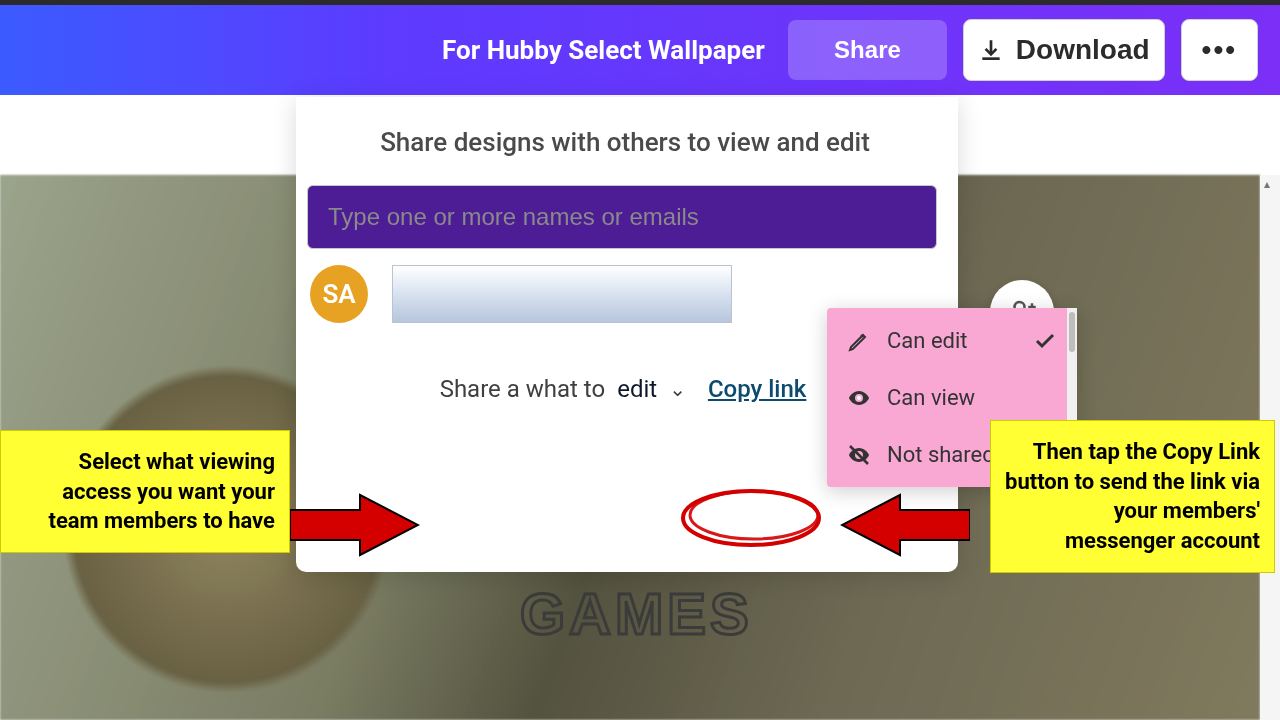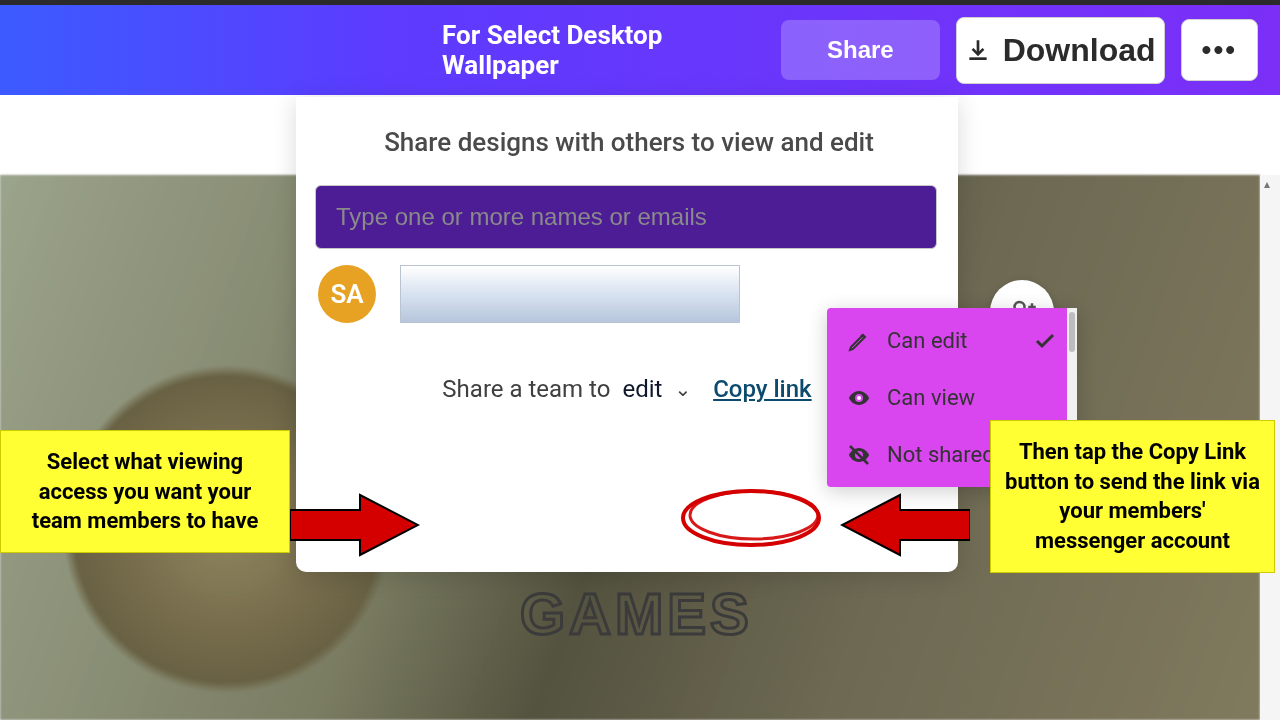--- a/index.html
+++ b/index.html
@@ -34,23 +34,23 @@
     font-size: 24px;
     font-weight: 700;
     padding: 16px 46px;
     border-radius: 8px;
     border: none;
     cursor: pointer;
   }
   .download-btn, .more-btn {
     background: #fff;
     color: #2b2b2b;
-    font-size: 32px;
+    font-size: 28px;
     font-weight: 600;
-    padding: 14px 8px;
+    padding: 14px 14px;
     border-radius: 8px;
     border: 1px solid #d0d0d0;
     cursor: pointer;
     display: flex;
     align-items: center;
     gap: 12px;
   }
   .more-btn { padding: 14px 20px; font-size: 28px; letter-spacing: 2px; font-weight:700;}
   .whitebar { height: 80px; background:#fff; }
   .canvas-area {
@@ -85,21 +85,21 @@
     content:"▴"; position:absolute; top:2px; left:4px; color:#777; font-size:12px;
   }
   .share-panel {
     position:absolute;
     top: 97px; left: 296px;
     width: 662px;
     height: 475px;
     background:#fff;
     border-radius: 0 0 10px 10px;
     box-shadow: 0 4px 24px rgba(0,0,0,0.15);
-    padding: 30px 8px 18px 12px;
+    padding: 30px 8px 18px 4px;
   }
   .panel-title {
     text-align:center;
     font-size:26px;
     color:#4a4a4a;
     font-weight:500;
     margin-bottom: 28px;
   }
   .name-input {
     margin: 0 7px;
@@ -153,21 +153,21 @@
   }
   .copy-circle {
     position:absolute;
     top: 485px; left: 676px;
     width: 150px; height: 66px;
   }
   .perm-menu {
     position:absolute;
     top: 308px; left: 827px;
     width: 250px;
-    background:#d946ef;
+    background:#f9a8d4;
     box-shadow: 0 4px 20px rgba(0,0,0,0.2);
     border-radius:4px;
     padding: 4px 0;
   }
   .perm-scroll {
     position:absolute;
     right:0; top:0; width:10px; height:100%;
     background:#f0f0f0;
   }
   .perm-scroll::after{
@@ -193,38 +193,38 @@
     color:#555;
   }
   .callout {
     position:absolute;
     background:#ffff33;
     border:1px solid #cccc00;
     padding: 16px 14px;
     font-size:22px;
     font-weight:700;
     color:#000;
-    text-align:center;
+    text-align:right;
     line-height:1.35;
   }
   .callout-left { top:430px; left:0; width:290px; }
   .callout-right{ top:420px; left:990px; width:285px; }
   .arrow {
     position:absolute;
   }
   .arrow-left { top:490px; left:290px; }
   .arrow-right{ top:490px; left:840px; }
 </style>
 </head>
 <body>
 
 <div class="topbar-border"></div>
 
 <div class="topbar">
-  <div class="doc-title">For Select Desktop Wallpaper</div>
+  <div class="doc-title">For Hubby Select Wallpaper</div>
   <button class="share-btn">Share</button>
   <button class="download-btn">
     <svg width="26" height="26" viewBox="0 0 24 24" fill="none" stroke="#2b2b2b" stroke-width="2.5">
         <path d="M12 3v12"></path>
         <path d="M7 11l5 5 5-5"></path>
         <path d="M4 20h16"></path>
       </svg>
     <span>Download</span>
   </button>
   <button class="more-btn">•••</button>
@@ -239,21 +239,21 @@
 </div>
 
 <div class="share-panel">
   <div class="panel-title">Share designs with others to view and edit</div>
   <input class="name-input" placeholder="Type one or more names or emails" style="">
   <div class="member-row">
     <div class="avatar av-orange">SA</div>
     <div class="redacted"></div>
   </div>
   <div class="share-link-row">
-    <span>Share a team to</span>
+    <span>Share a what to</span>
     <span class="bold">edit</span>
     <span class="chev">⌄</span>
     <a class="copy-link">Copy link</a>
   </div>
 </div>
 
 <svg class="copy-circle" viewBox="0 0 150 66">
   <ellipse cx="75" cy="33" rx="68" ry="27" fill="none" stroke="#d40000" stroke-width="4"></ellipse>
   <ellipse cx="78" cy="30" rx="64" ry="24" fill="none" stroke="#d40000" stroke-width="3" opacity="0.9"></ellipse>
 </svg>

